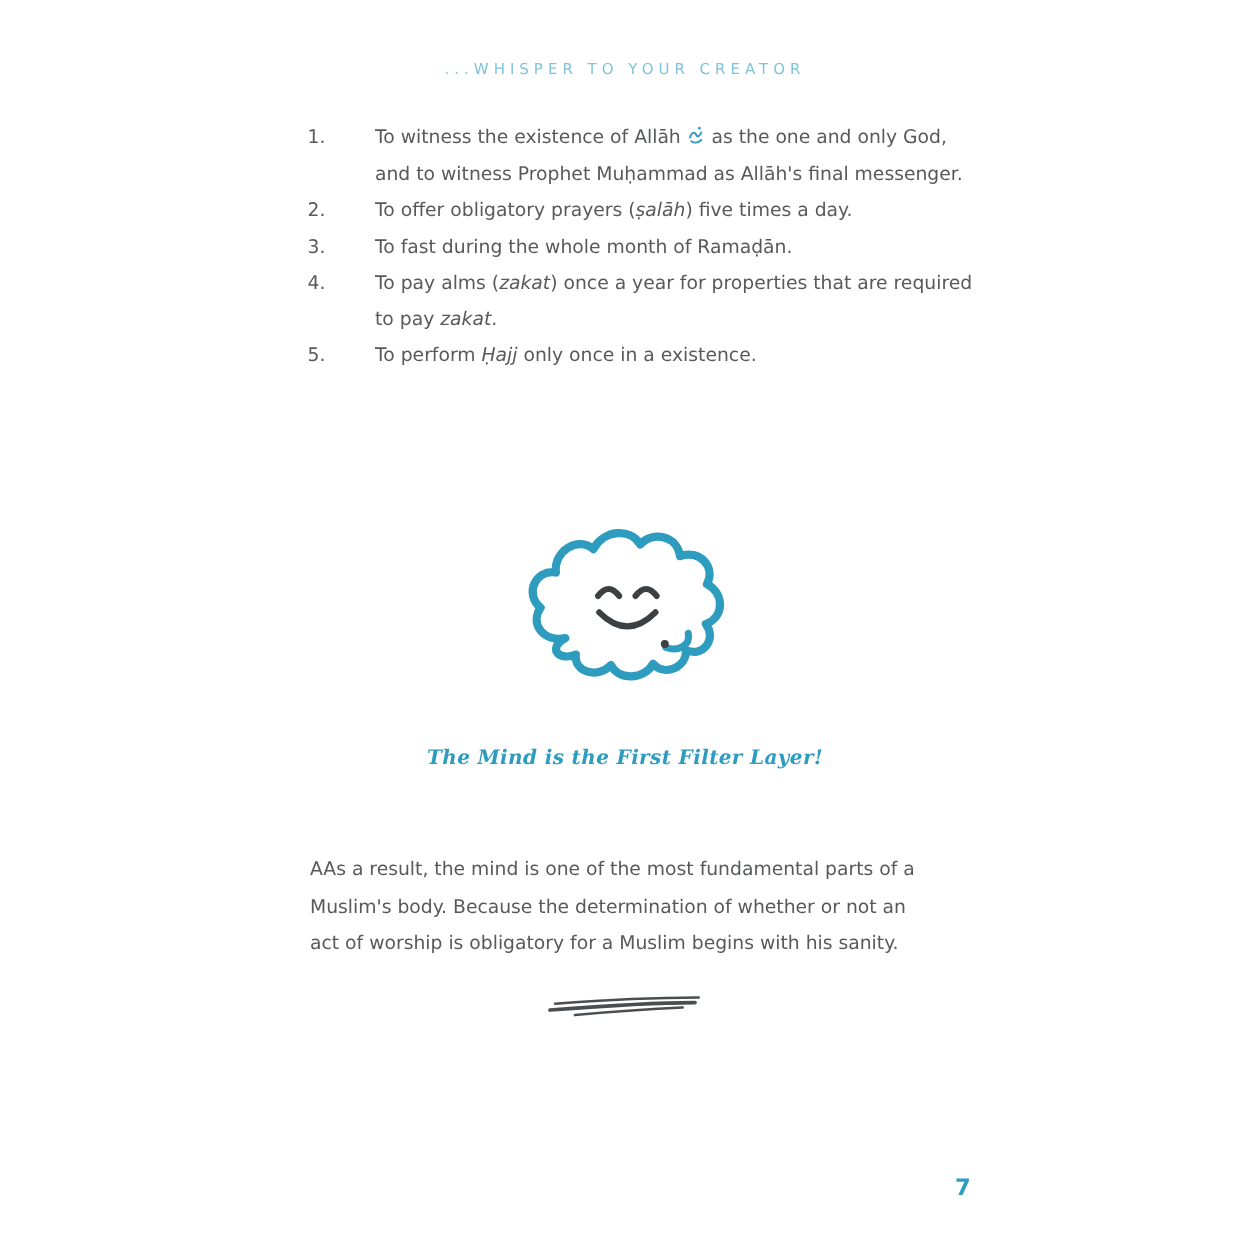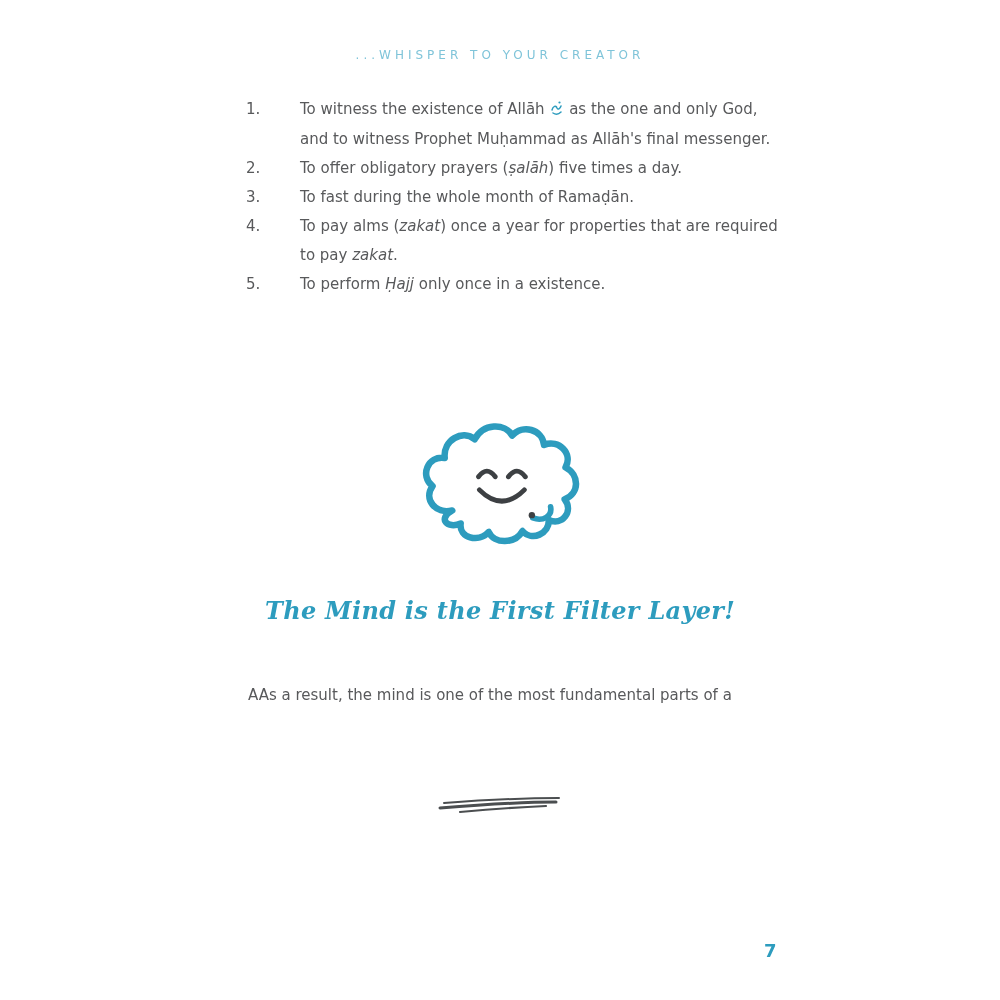--- a/index.html
+++ b/index.html
@@ -59,21 +59,21 @@
   .section-heading {
     position: absolute;
     top: 596px;
     left: 0;
     width: 100%;
     margin: 0;
     text-align: center;
     font-family: "DejaVu Serif", "Liberation Serif", serif;
     font-style: italic;
     font-weight: 700;
-    font-size: 24px;
+    font-size: 16px;
     letter-spacing: 0.3px;
     color: #2d9cbe;
   }
 
   .body-par {
     position: absolute;
     left: 248px;
     top: 681px;
     width: 560px;
     margin: 0;
@@ -172,20 +172,22 @@
         <path d="M 73 78 Q 97 102 121 78"></path>
       </g>
       <circle cx="129" cy="105" r="3.4" fill="#3d4043"></circle>
     </svg>
   </div>
 
   <h2 class="section-heading">The Mind is the First Filter Layer!</h2>
 
   <div class="body-par">
     <span class="ln">AAs a result, the mind is one of the most fundamental parts of a</span>
+    <span class="ln">Muslim's body. Because the determination of whether or not an</span>
+    <span class="ln">act of worship is obligatory for a Muslim begins with his sanity.</span>
   </div>
 
   <div class="scribble-wrap">
     <svg width="125" height="20" viewBox="0 0 125 20">
       <g fill="none" stroke="#4b4e50" stroke-linecap="round">
         <path d="M 6 9 C 45 6, 90 4, 121 4" stroke-width="2"></path>
         <path d="M 2 14 C 40 11, 85 8, 118 8" stroke-width="3"></path>
         <path d="M 22 18 C 55 15, 85 13, 108 12" stroke-width="2.2"></path>
       </g>
     </svg>

